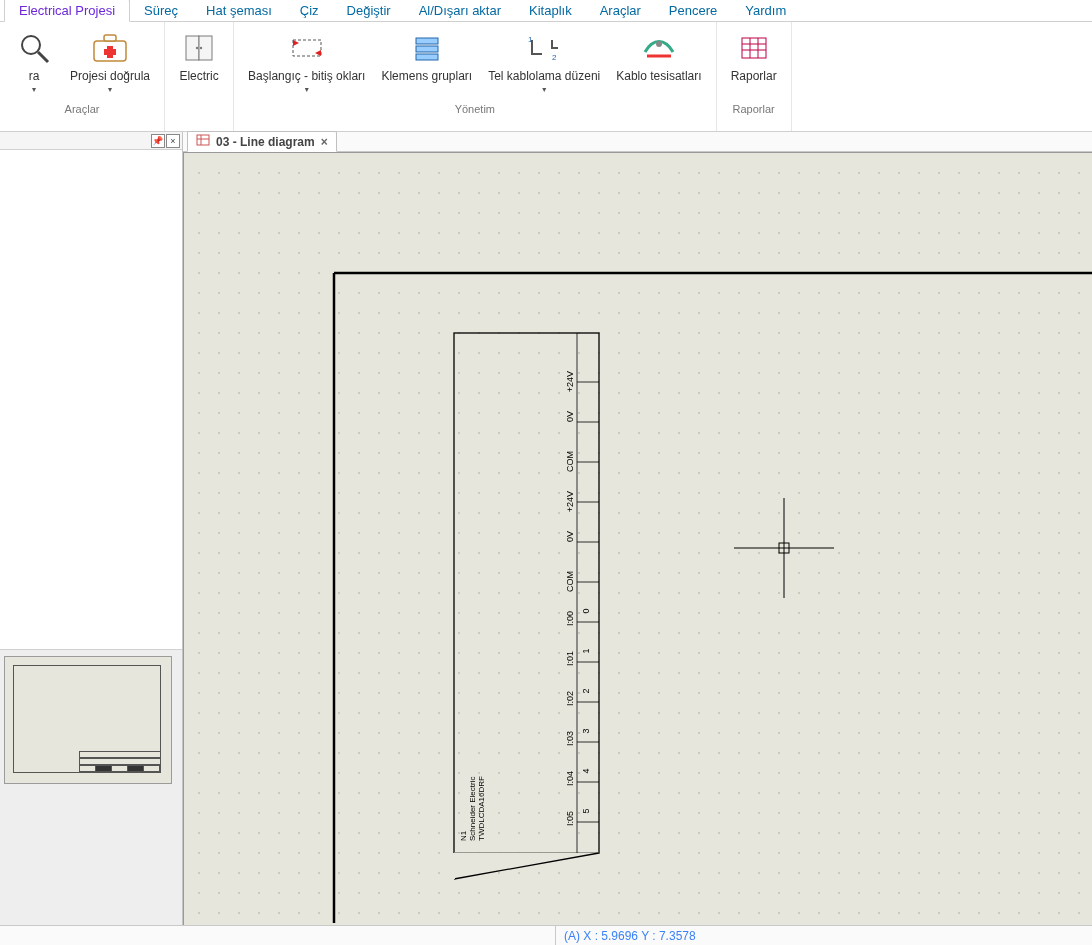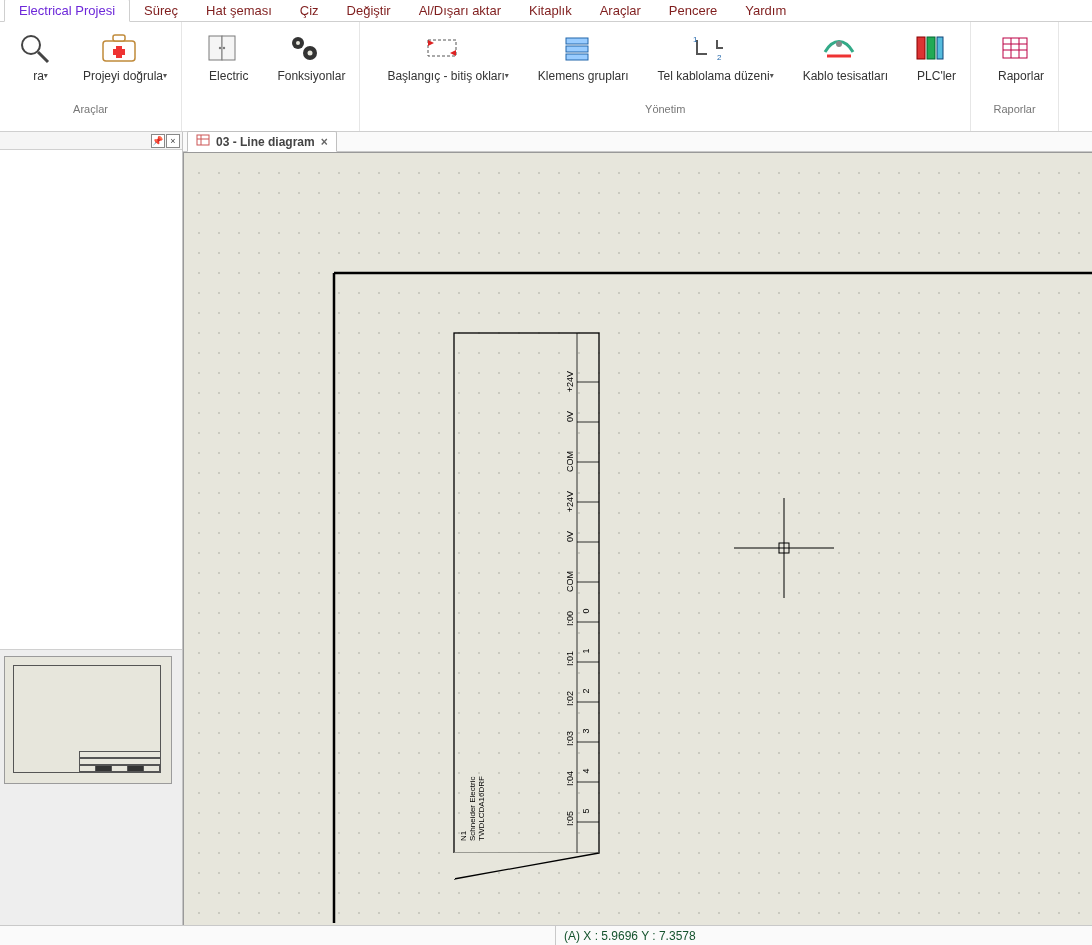--- a/index.html
+++ b/index.html
@@ -1,30 +1,30 @@
 <!DOCTYPE html>
 <html><head>
 <meta charset="utf-8">
 <style>
   * { box-sizing: border-box; margin: 0; padding: 0; font-family: "Segoe UI", Tahoma, sans-serif; }
   body { width: 1092px; height: 945px; overflow: hidden; background: #fff; font-size: 12px; color: #333; }
 
   
   .tabs { height: 22px; display: flex; align-items: flex-end; border-bottom: 1px solid #cfcfcf; background:#fff; padding-left:4px; gap:0; }
-  .tab { padding: 3px 14px 3px 14px; font-size: 13px; color:#7f1d1d; position:relative; cursor:pointer;}
+  .tab { padding: 3px 14px 3px 14px; font-size: 13px; color:#0369a1; position:relative; cursor:pointer;}
   .tab.active { color:#6d28d9; border:1px solid #cfcfcf; border-bottom:1px solid #fff; background:#fff; border-radius:2px 2px 0 0; margin-bottom:-1px;}
 
   
   .ribbon { height: 110px; background:#fff; border-bottom:1px solid #cfcfcf; display:flex; align-items:stretch; }
   .group { display:flex; flex-direction:column; align-items:center; justify-content:flex-start; border-right:1px solid #e6e6e6; padding:2px 6px 0 6px; }
   .group .items { display:flex; }
   .group .grouplabel { font-size:11px; color:#777; text-align:center; padding:2px 0 2px 0; height:18px;}
   .rbtn { display:flex; flex-direction:column; align-items:center; justify-content:flex-start; padding:2px 8px; text-align:center; min-width:50px; cursor:pointer; }
   .rbtn .icon { width:40px; height:40px; display:flex; align-items:center; justify-content:center; margin:2px 0 1px 0;}
-  .rbtn .lbl { font-size:12px; color:#333; line-height:14px; min-height:30px; display:flex; flex-direction:row; justify-content:flex-start;margin-left:13px; }
+  .rbtn .lbl { font-size:12px; color:#333; line-height:14px; min-height:30px; display:flex; flex-direction:column; justify-content:flex-start; }
   .dd { font-size:8px; color:#555; margin-top:0px;}
 
   
   .main { display:flex; height: calc(945px - 132px - 20px); }
   .leftcol { width:183px; display:flex; flex-direction:column; border-right:1px solid #c4c4c4; background:#fff;}
   .panetitle { height:18px; background:#f5f5f5; border-bottom:1px solid #d0d0d0; display:flex; justify-content:flex-end; align-items:center; padding-right:2px; gap:1px;}
   .panetitle .ico { width:14px; height:14px; border:1px solid #888; font-size:9px; display:flex; align-items:center; justify-content:center; color:#444; background:#fff; cursor:pointer;}
   .whitearea { flex:0 0 500px; background:#fff; border-bottom:1px solid #d0d0d0;}
   .thumbwrap { flex:1; background:#eee; padding:6px 0 0 2px; }
   .thumb { width:168px; height:128px; background:#e7e6dc; border:1px solid #9b9b9b; position:relative; margin-left:2px;}
@@ -37,21 +37,21 @@
 
   
   .workspace { flex:1; display:flex; flex-direction:column; background:#fff;}
   .doctabbar { height:20px; display:flex; align-items:center; border-bottom:1px solid #c9c9c9; padding-left:4px; background:#fafafa;}
   .doctab { display:flex; align-items:center; gap:6px; padding:2px 8px; font-size:12px; font-weight:bold; color:#444; border:1px solid #c0c0c0; border-bottom:1px solid #fff; background:#fff; border-radius:2px 2px 0 0;}
   .doctab .close { font-size:12px; font-weight:bold; color:#666; cursor:pointer;}
   .canvaswrap { flex:1; position:relative; background:#e7e6dc; overflow:hidden; border-left:1px solid #999; border-top:1px solid #999;}
   svg.canvas { position:absolute; left:0; top:0; }
 
   
-  .status { height:20px; border-top:1px solid #c9c9c9; display:flex; align-items:center; font-size:12px; color:#14532d; padding-left:555px; background:#fafafa;}
+  .status { height:20px; border-top:1px solid #c9c9c9; display:flex; align-items:center; font-size:12px; color:#3b82f6; padding-left:555px; background:#fafafa;}
   .status .box { border-left:1px solid #c9c9c9; padding:0 8px; height:100%; display:flex; align-items:center;}
 </style>
 </head>
 <body>
 
 <div class="tabs">
   <div class="tab active">Electrical Projesi</div>
   <div class="tab">Süreç</div>
   <div class="tab">Hat şeması</div>
   <div class="tab">Çiz</div>
@@ -82,58 +82,41 @@
       <div class="rbtn">
         <div class="icon">
           <svg width="36" height="30">
               <rect x="2" y="8" width="32" height="20" rx="3" fill="#fff" stroke="#c08a3a" stroke-width="1.5"></rect>
               <rect x="12" y="2" width="12" height="6" rx="2" fill="#fff" stroke="#c08a3a" stroke-width="1.5"></rect>
               <rect x="15" y="13" width="6" height="12" fill="#e33"></rect>
               <rect x="12" y="16" width="12" height="6" fill="#e33"></rect>
             </svg>
         </div>
         <div class="lbl">
-            <span>Projeyi doğrula</span>
+            <span>Projesi doğrula</span>
             <span class="dd">▾</span>
           </div>
       </div>
     </div>
     <div class="grouplabel">Araçlar</div>
   </div>
 
   <div class="group" style="border-right:none;">
     <div class="items">
       <div class="rbtn">
         <div class="icon">
           <svg width="34" height="30">
               <rect x="4" y="3" width="13" height="24" fill="#f5f5f5" stroke="#7a7a7a"></rect>
               <rect x="17" y="3" width="13" height="24" fill="#f5f5f5" stroke="#7a7a7a"></rect>
               <circle cx="15" cy="15" r="1.2" fill="#7a7a7a"></circle>
               <circle cx="19" cy="15" r="1.2" fill="#7a7a7a"></circle>
             </svg>
         </div>
         <div class="lbl">
             <span>Electric</span>
-          </div>
-      </div>
-      <div class="rbtn">
-        <div class="icon">
-          <svg width="34" height="30">
-              <g fill="#333">
-                <circle cx="10" cy="10" r="6"></circle>
-                <circle cx="22" cy="20" r="7"></circle>
-              </g>
-              <g fill="#e7e6dc">
-                <circle cx="10" cy="10" r="2"></circle>
-                <circle cx="22" cy="20" r="2.5"></circle>
-              </g>
-            </svg>
-        </div>
-        <div class="lbl">
-            <span>Fonksiyonlar</span>
           </div>
       </div>
     </div>
     <div class="grouplabel">&nbsp;</div>
   </div>
 
   <div class="group" style="border-left:1px solid #e6e6e6;">
     <div class="items">
       <div class="rbtn">
         <div class="icon">
@@ -177,32 +160,20 @@
       <div class="rbtn">
         <div class="icon">
           <svg width="36" height="28">
               <path d="M4 18 C 12 4, 24 4, 32 18" fill="none" stroke="#3a8" stroke-width="3"></path>
               <path d="M6 22 h24" stroke="#e33" stroke-width="3"></path>
               <circle cx="18" cy="10" r="3" fill="#888"></circle>
             </svg>
         </div>
         <div class="lbl">
             <span>Kablo tesisatları</span>
-          </div>
-      </div>
-      <div class="rbtn">
-        <div class="icon">
-          <svg width="34" height="30">
-              <rect x="4" y="4" width="8" height="22" fill="#d33" stroke="#800"></rect>
-              <rect x="14" y="4" width="8" height="22" fill="#2a5" stroke="#063"></rect>
-              <rect x="24" y="4" width="6" height="22" fill="#5bd" stroke="#147"></rect>
-            </svg>
-        </div>
-        <div class="lbl">
-            <span>PLC'ler</span>
           </div>
       </div>
     </div>
     <div class="grouplabel">Yönetim</div>
   </div>
 
   <div class="group">
     <div class="items">
       <div class="rbtn">
         <div class="icon">

